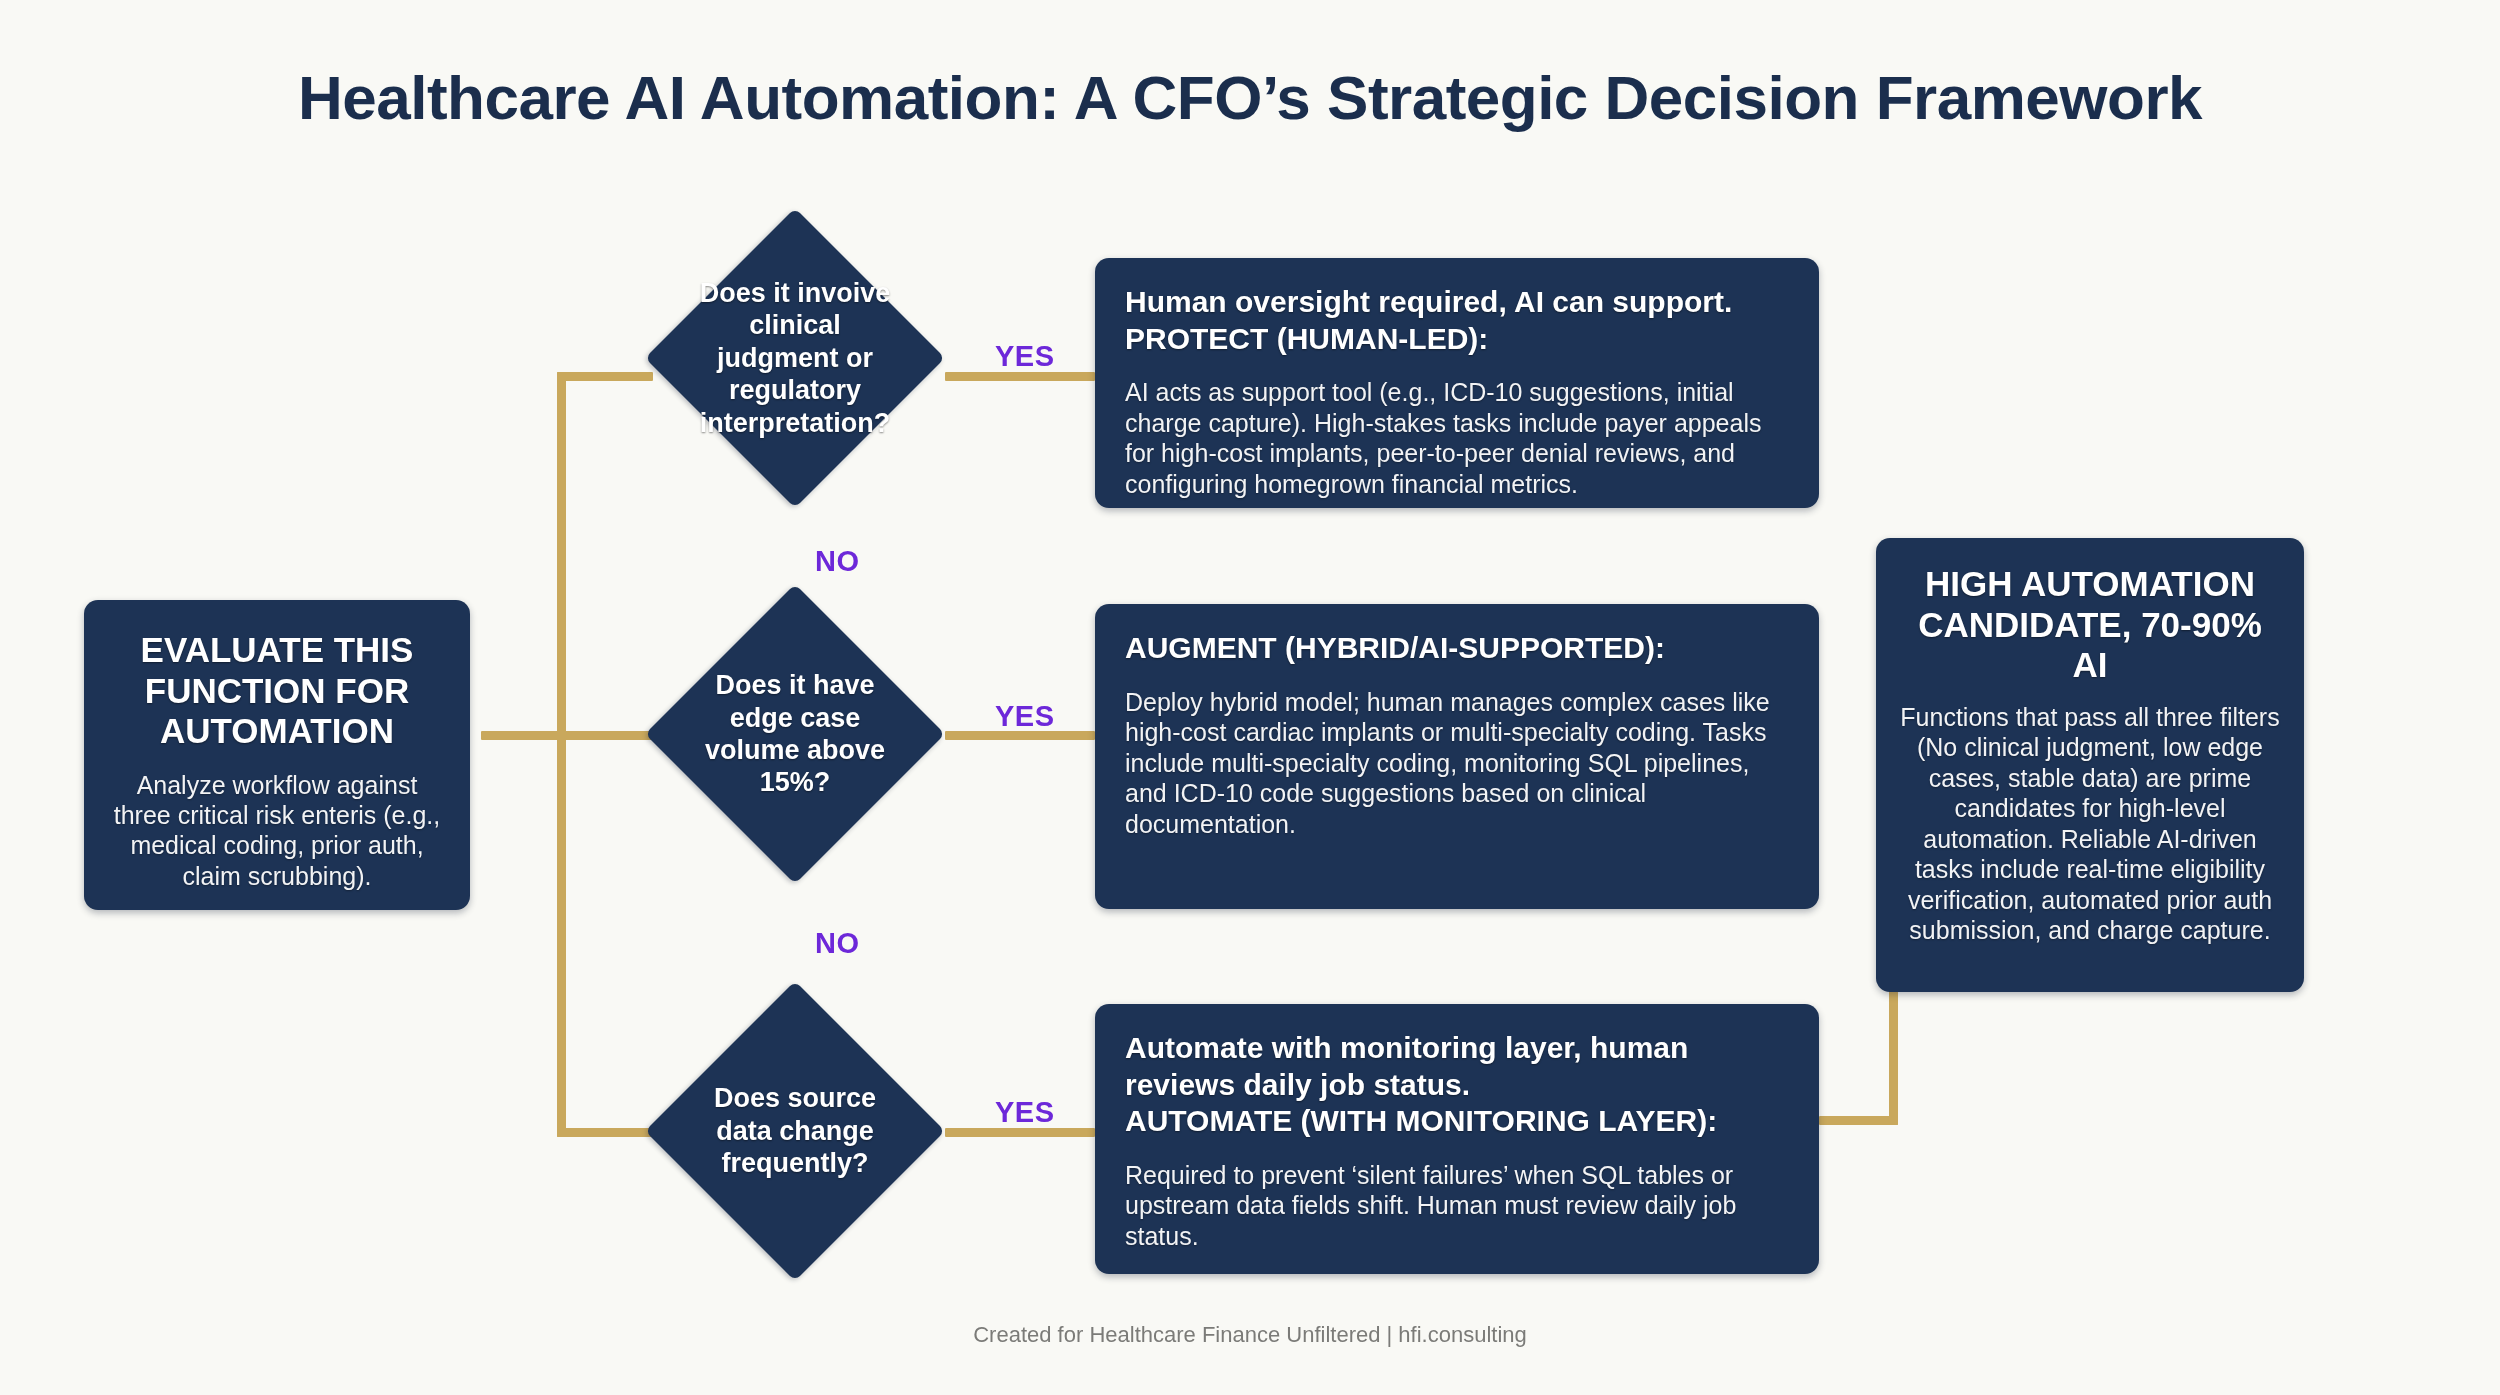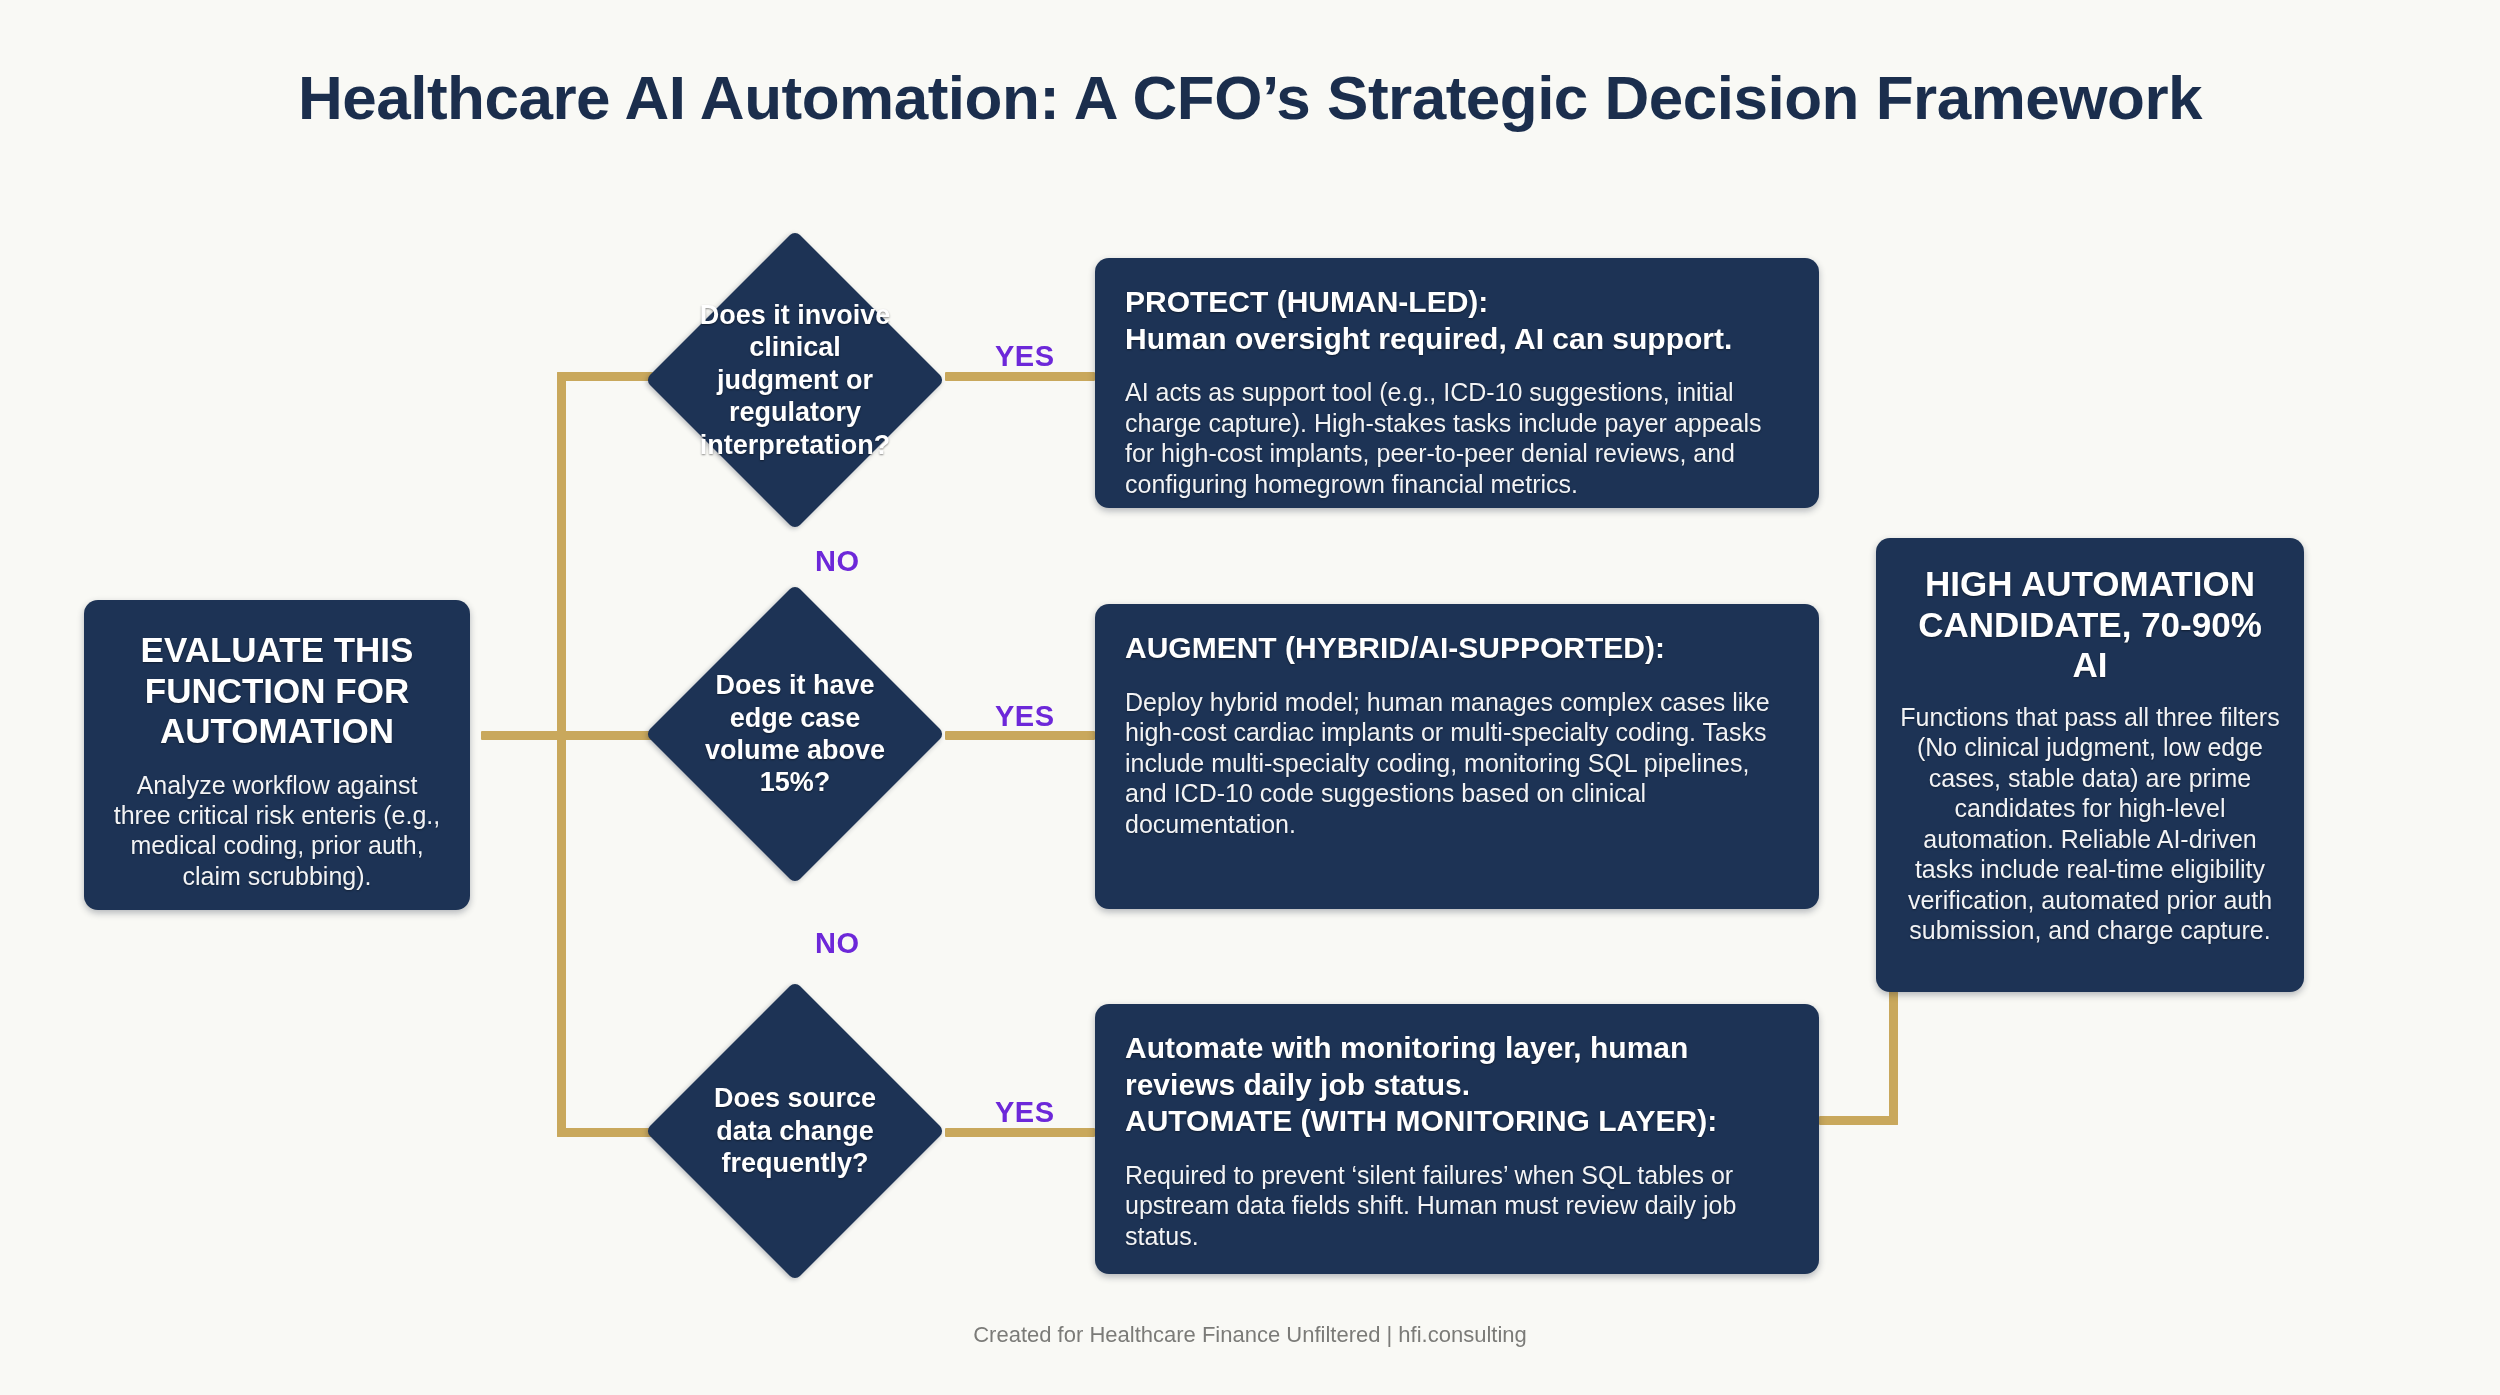--- a/index.html
+++ b/index.html
@@ -158,39 +158,39 @@
   <div class="edge-label" style="left:815px; top:927px;">NO</div>
   <div class="edge-label" style="left:995px; top:1096px;">YES</div>
 
   <div class="node" id="node-start" style="left:84px; top:600px; width:386px; height:310px;">
     <div class="node-inner">
       <div class="n-title">EVALUATE THIS FUNCTION FOR AUTOMATION</div>
       <div class="n-body">Analyze workflow against three critical risk enteris (e.g., medical coding, prior auth, claim scrubbing).</div>
     </div>
   </div>
 
-  <div class="diamond-wrap" id="diamond-1" style="left:645px; top:230px; width:300px; height:300px;">
+  <div class="diamond-wrap" id="diamond-1" style="left:645px; top:208px; width:300px; height:300px;">
     <div class="diamond-shape"></div>
     <div class="diamond-text">Does it invoive clinical judgment or regulatory interpretation?</div>
   </div>
 
   <div class="diamond-wrap" id="diamond-2" style="left:645px; top:584px; width:300px; height:300px;">
     <div class="diamond-shape"></div>
     <div class="diamond-text">Does it have edge case volume above 15%?</div>
   </div>
 
   <div class="diamond-wrap" id="diamond-3" style="left:645px; top:981px; width:300px; height:300px;">
     <div class="diamond-shape"></div>
     <div class="diamond-text">Does source data change frequently?</div>
   </div>
 
   <div class="node node-result" id="node-protect" style="left:1095px; top:258px; width:724px; height:250px;">
     <div class="node-inner">
+      <div class="n-title">Human oversight required, AI can support.</div>
       <div class="n-title">PROTECT (HUMAN-LED):</div>
-      <div class="n-title">Human oversight required, AI can support.</div>
       <div class="n-body">AI acts as support tool (e.g., ICD-10 suggestions, initial charge capture). High-stakes tasks include payer appeals for high-cost implants, peer-to-peer denial reviews, and configuring homegrown financial metrics.</div>
     </div>
   </div>
 
   <div class="node node-result" id="node-augment" style="left:1095px; top:604px; width:724px; height:305px;">
     <div class="node-inner">
       <div class="n-title">AUGMENT (HYBRID/AI-SUPPORTED):</div>
       <div class="n-body">Deploy hybrid model; human manages complex cases like high-cost cardiac implants or multi-specialty coding. Tasks include multi-specialty coding, monitoring SQL pipelines, and ICD-10 code suggestions based on clinical documentation.</div>
     </div>
   </div>

